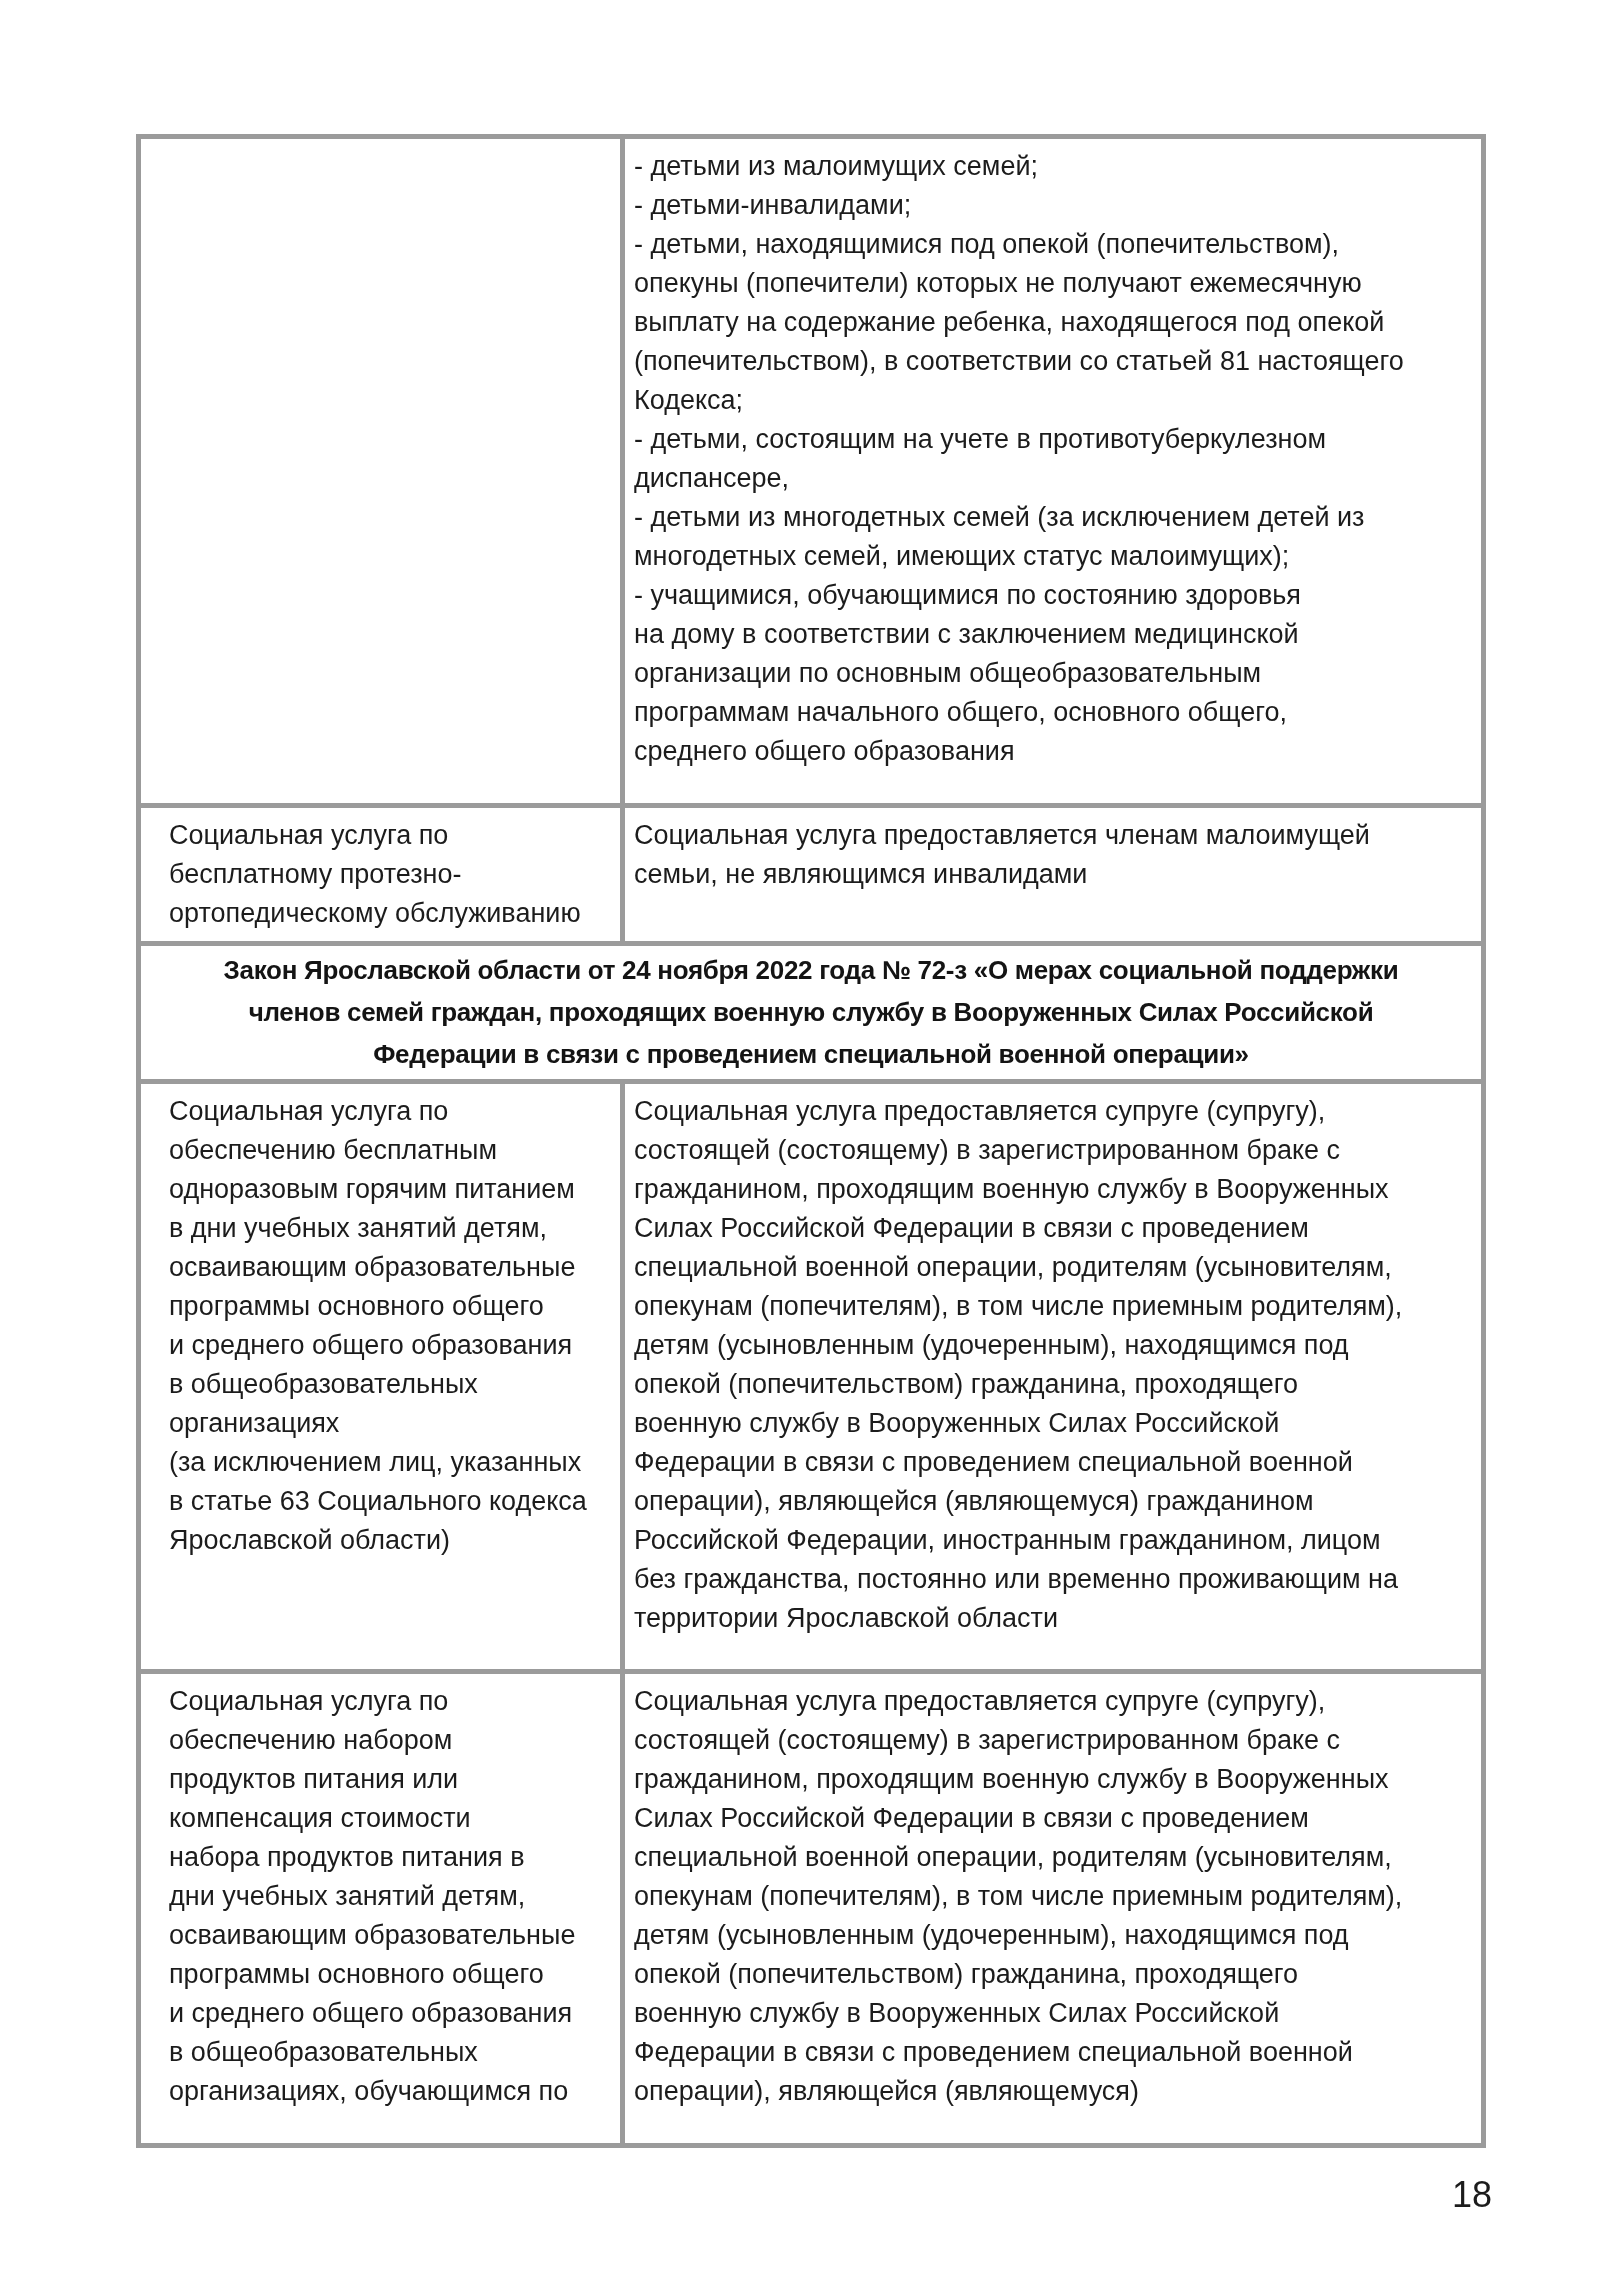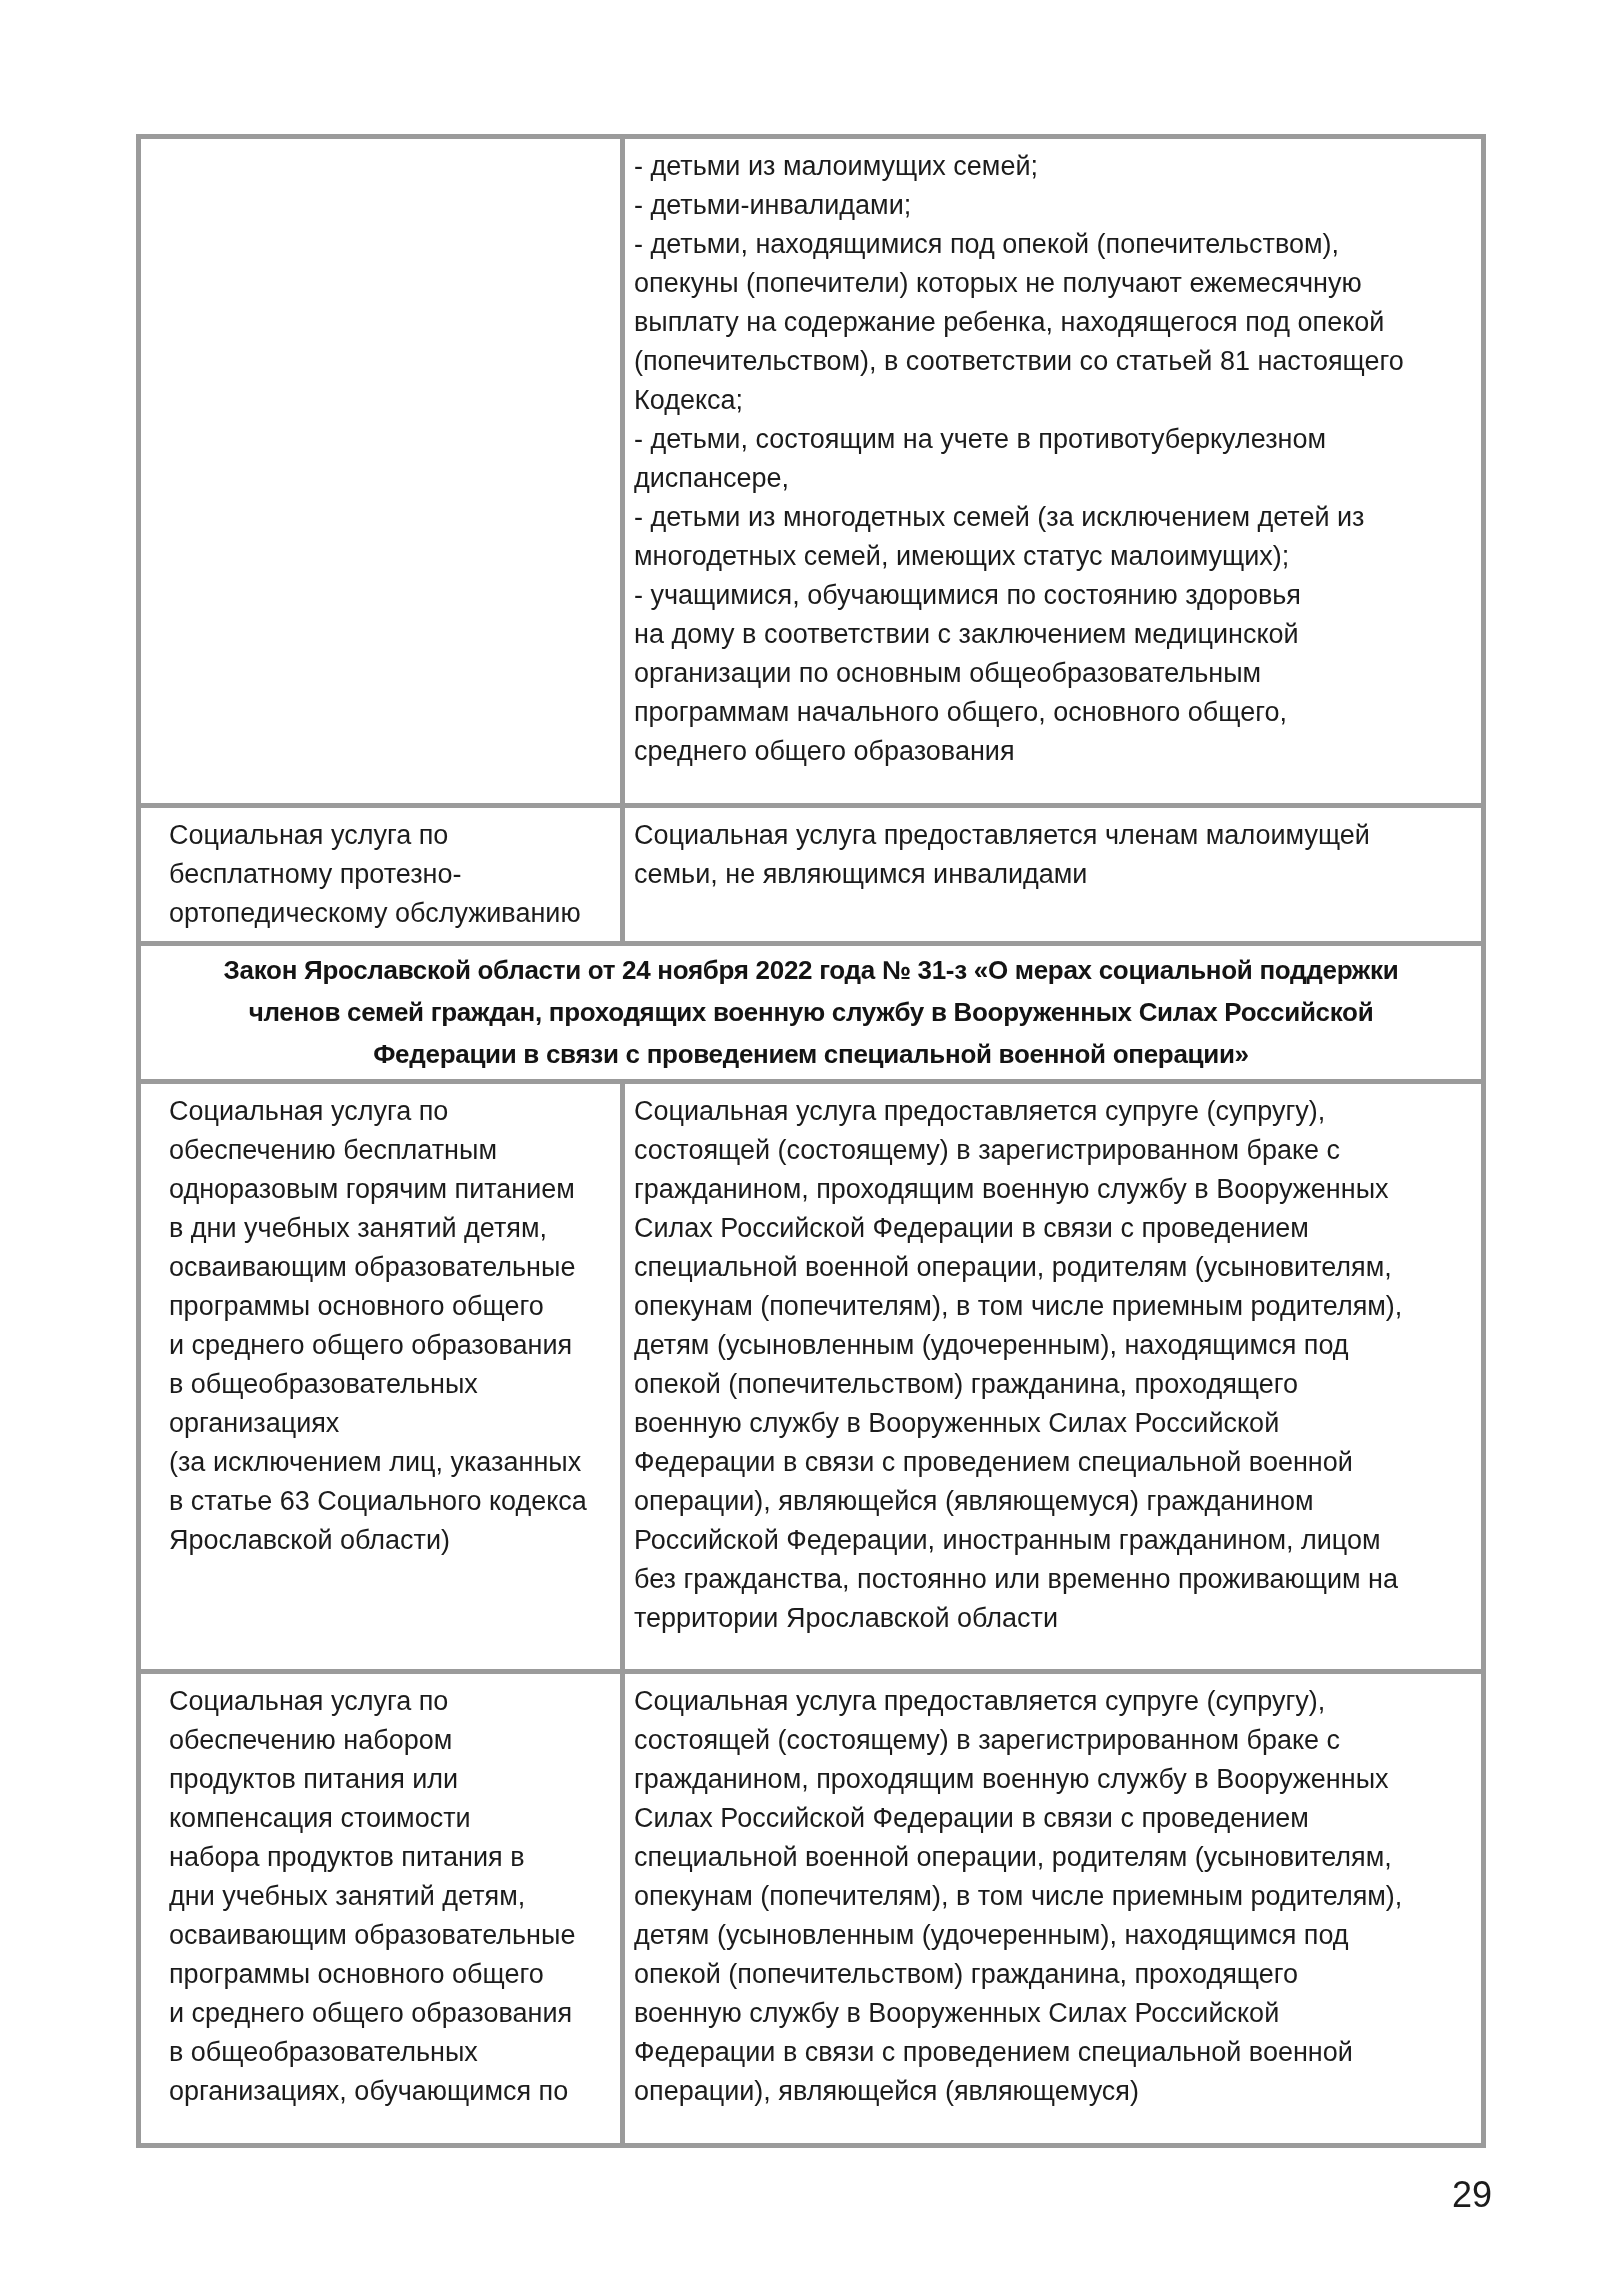--- a/index.html
+++ b/index.html
@@ -104,21 +104,21 @@
 
     <div class="row r2">
       <div class="cell left">Социальная услуга по
 бесплатному протезно-
 ортопедическому обслуживанию</div>
       <div class="cell right">Социальная услуга предоставляется членам малоимущей
 семьи, не являющимся инвалидами</div>
     </div>
 
     <div class="row r3 header-row">
-      <div class="header-cell">Закон Ярославской области от 24 ноября 2022 года № 31-з «О мерах социальной поддержки
+      <div class="header-cell">Закон Ярославской области от 24 ноября 2022 года № 72-з «О мерах социальной поддержки
 членов семей граждан, проходящих военную службу в Вооруженных Силах Российской
 Федерации в связи с проведением специальной военной операции»</div>
     </div>
 
     <div class="row r4">
       <div class="cell left">Социальная услуга по
 обеспечению бесплатным
 одноразовым горячим питанием
 в дни учебных занятий детям,
 осваивающим образовательные
@@ -165,16 +165,16 @@
 опекунам (попечителям), в том числе приемным родителям),
 детям (усыновленным (удочеренным), находящимся под
 опекой (попечительством) гражданина, проходящего
 военную службу в Вооруженных Силах Российской
 Федерации в связи с проведением специальной военной
 операции), являющейся (являющемуся)</div>
     </div>
 
   </div>
 
-  <div class="page-number">29</div>
+  <div class="page-number">18</div>
 
 </div>
 
 
 </body></html>

